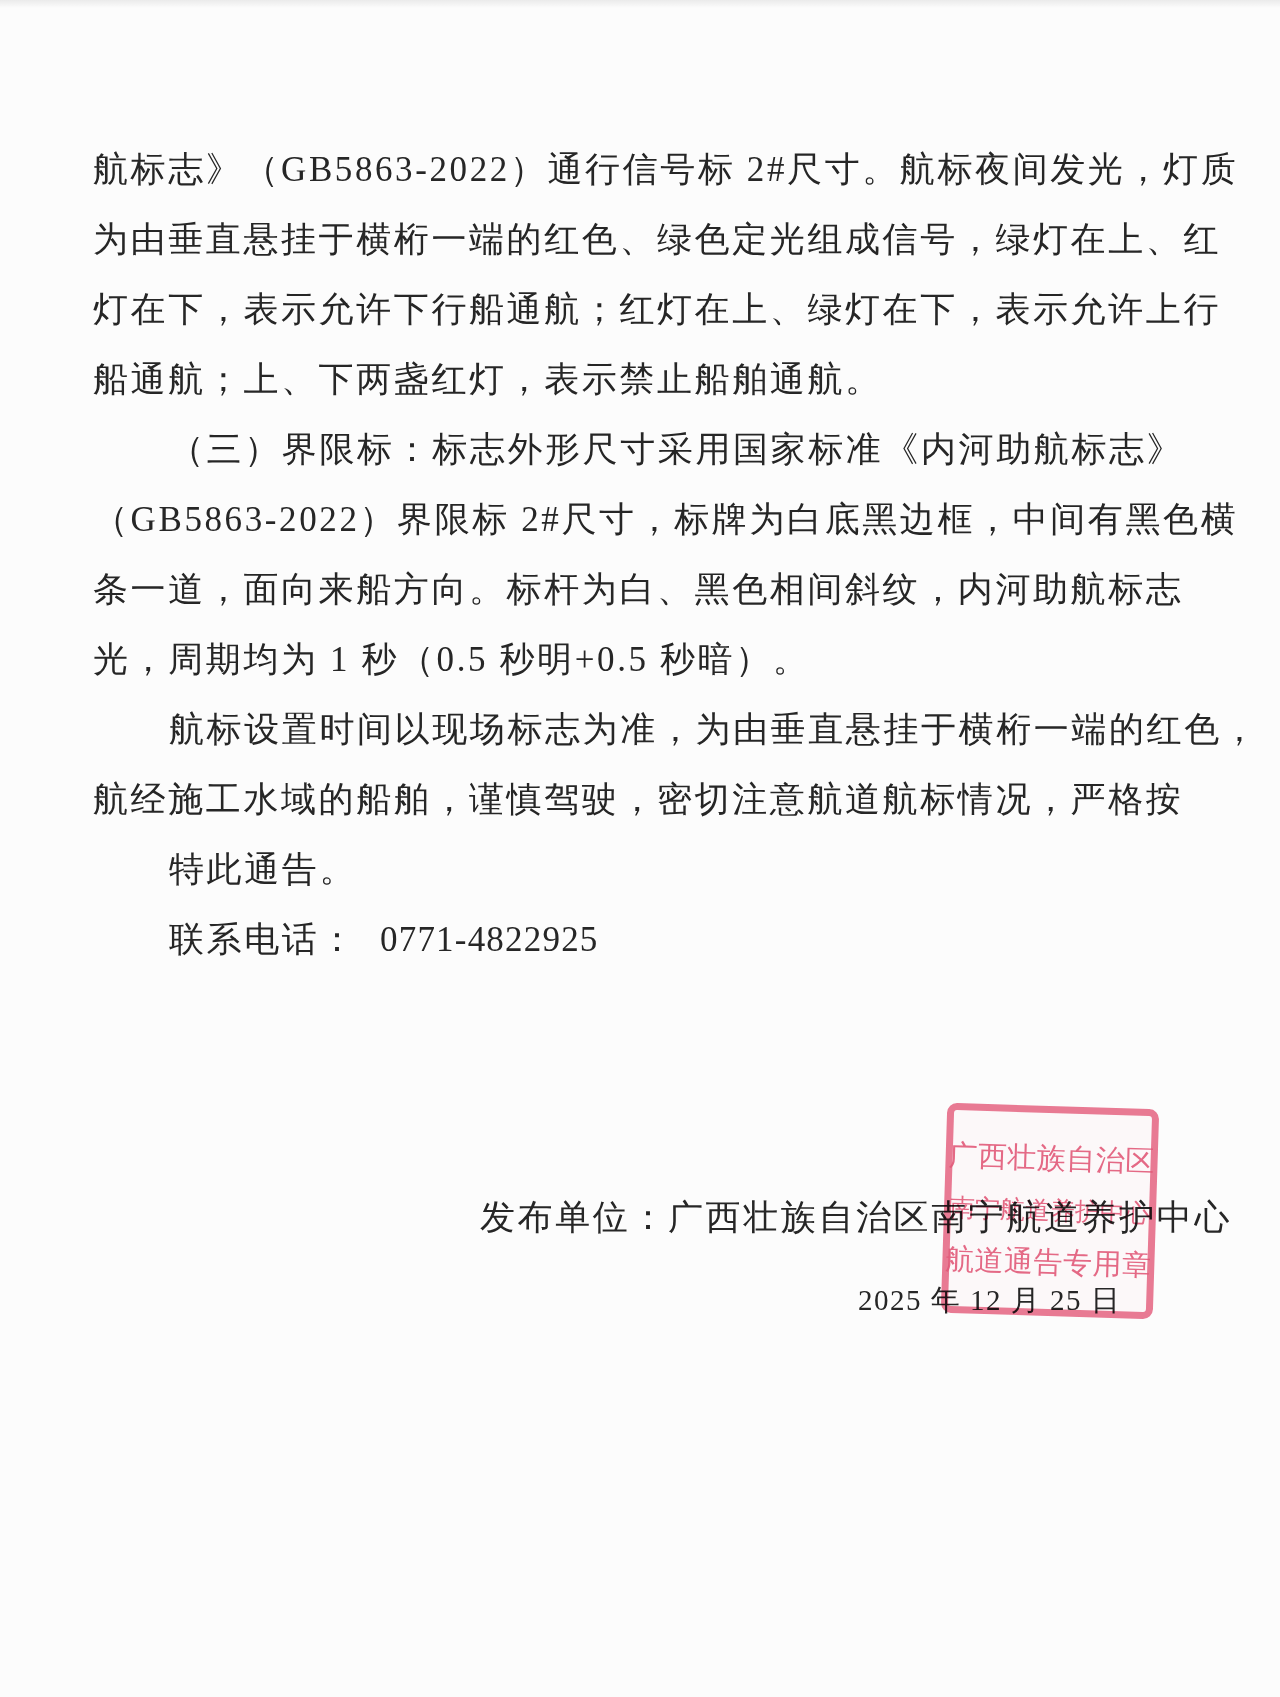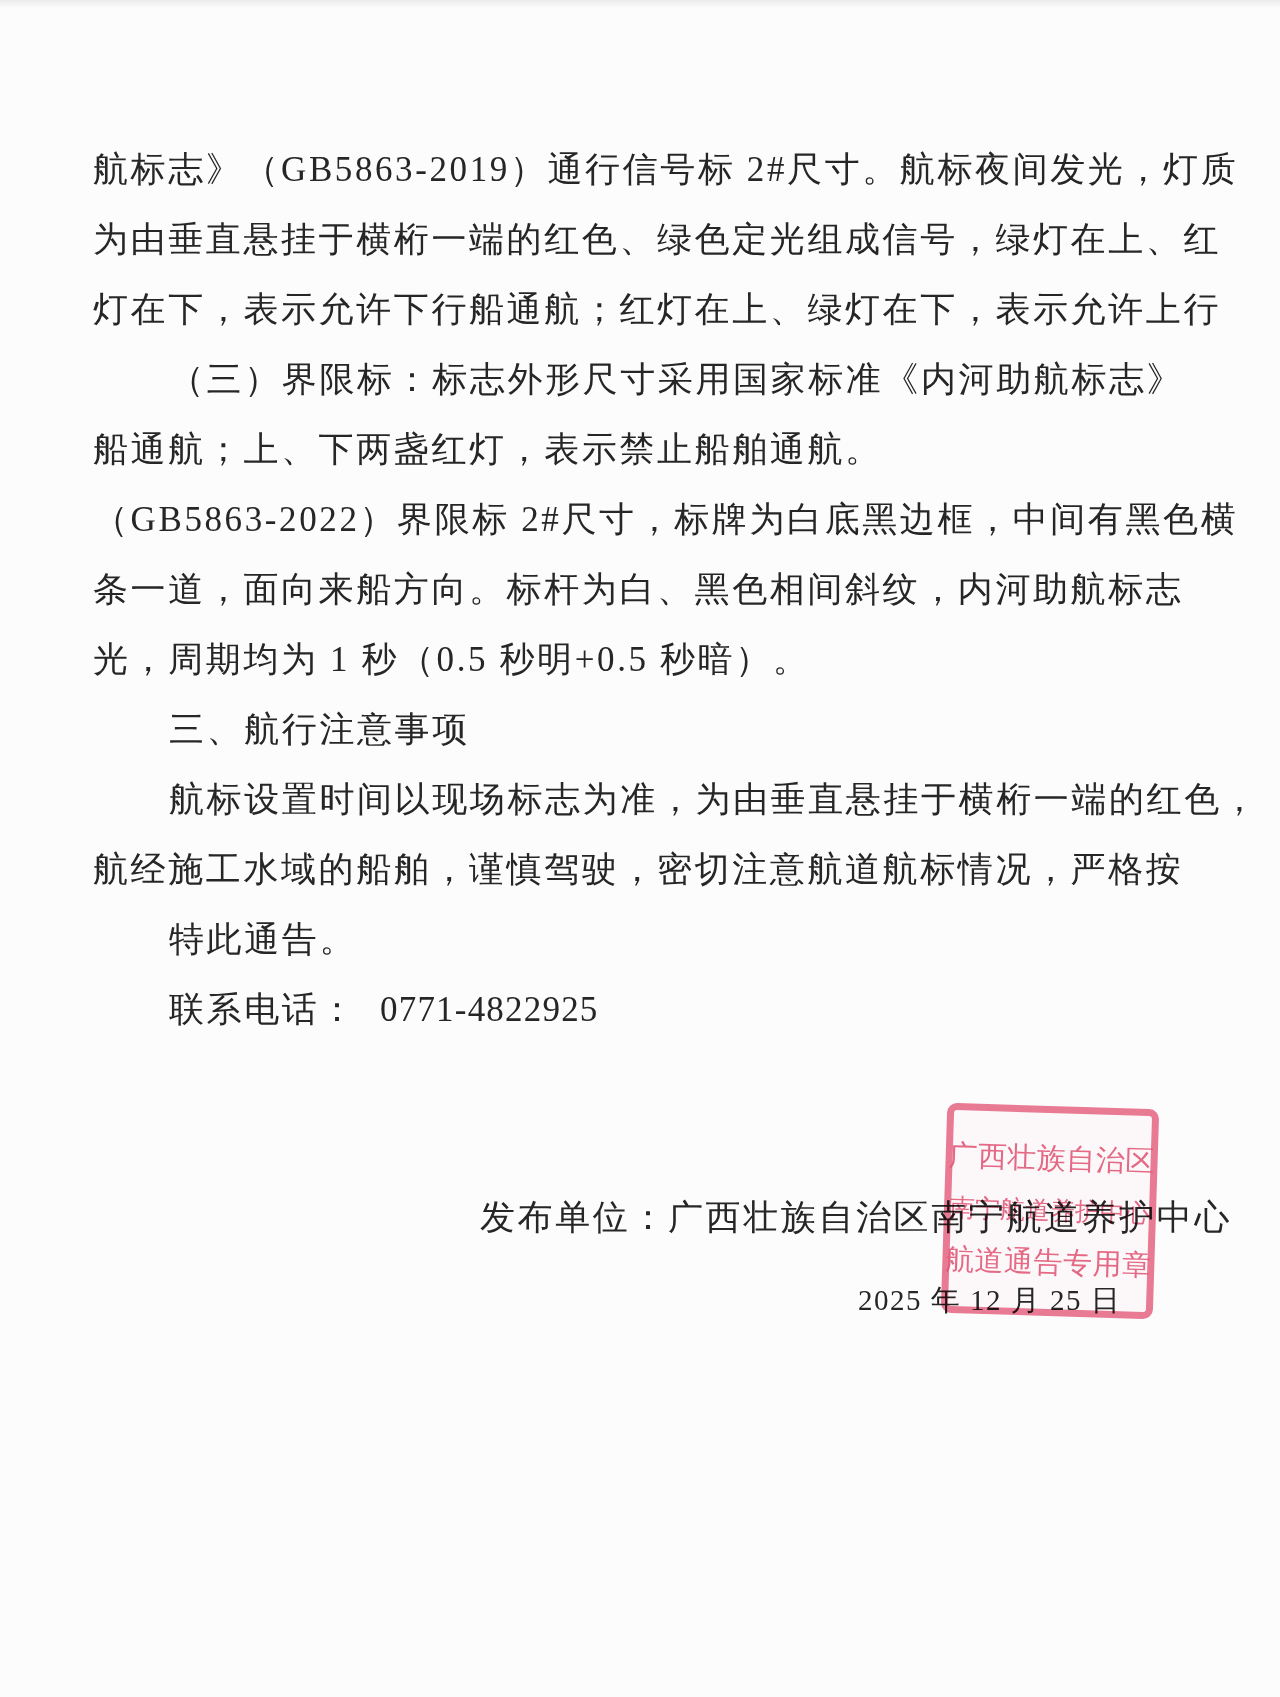--- a/index.html
+++ b/index.html
@@ -69,29 +69,28 @@
   .stamp-line.s1 { font-size:29px; letter-spacing:0.5px; }
   .stamp-line.s2 { font-size:25px; letter-spacing:0; }
   .stamp-line.s3 { font-size:29px; letter-spacing:0.5px; }
 </style>
 </head>
 <body>
 
 <div class="page">
 
   <div class="body-text">
-    <div class="line">航标志》（GB5863-2019）通行信号标 2#尺寸。航标夜间发光，灯质</div>
+    <div class="line">航标志》（GB5863-2022）通行信号标 2#尺寸。航标夜间发光，灯质</div>
     <div class="line">为由垂直悬挂于横桁一端的红色、绿色定光组成信号，绿灯在上、红</div>
     <div class="line">灯在下，表示允许下行船通航；红灯在上、绿灯在下，表示允许上行</div>
+    <div class="line">船通航；上、下两盏红灯，表示禁止船舶通航。</div>
     <div class="line indent">（三）界限标：标志外形尺寸采用国家标准《内河助航标志》</div>
-    <div class="line">船通航；上、下两盏红灯，表示禁止船舶通航。</div>
     <div class="line">（GB5863-2022）界限标 2#尺寸，标牌为白底黑边框，中间有黑色横</div>
     <div class="line">条一道，面向来船方向。标杆为白、黑色相间斜纹，内河助航标志</div>
     <div class="line">光，周期均为 1 秒（0.5 秒明+0.5 秒暗）。</div>
-    <div class="line indent">三、航行注意事项</div>
     <div class="line indent">航标设置时间以现场标志为准，为由垂直悬挂于横桁一端的红色，</div>
     <div class="line">航经施工水域的船舶，谨慎驾驶，密切注意航道航标情况，严格按</div>
     <div class="line indent">特此通告。</div>
     <div class="line indent">
       <span>联系电话：</span><span class="phone">0771-4822925</span>
     </div>
   </div>
 
   <div class="publisher-line">
     <span>发布单位：</span><span>广西壮族自治区南宁航道养护中心</span>

